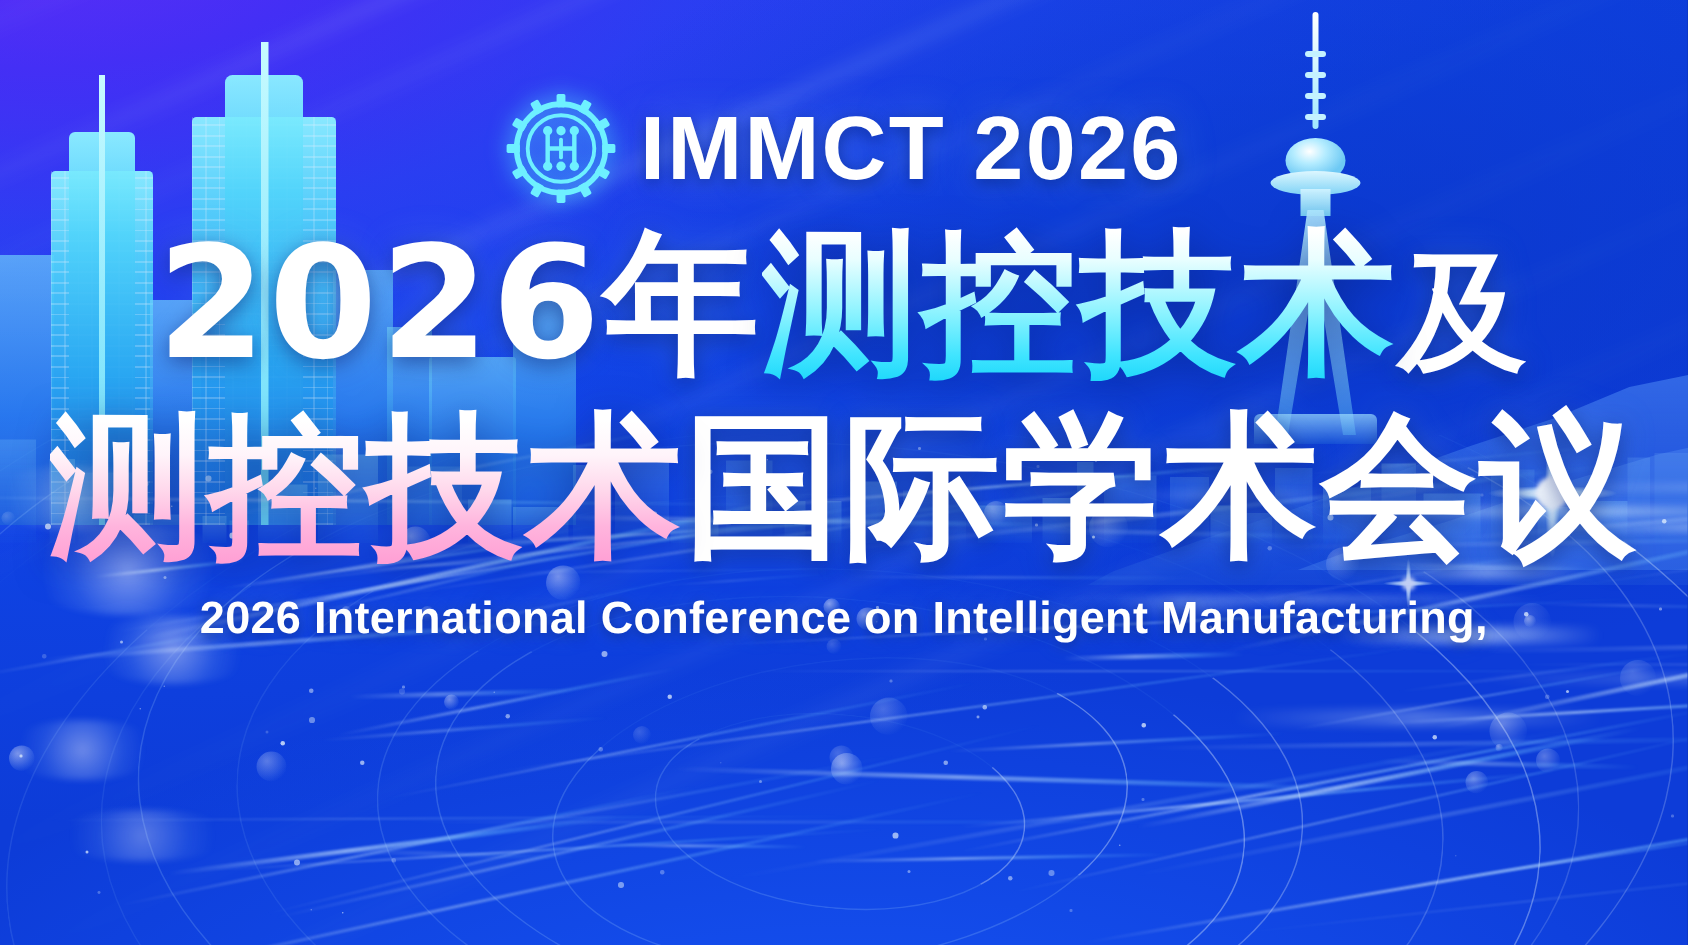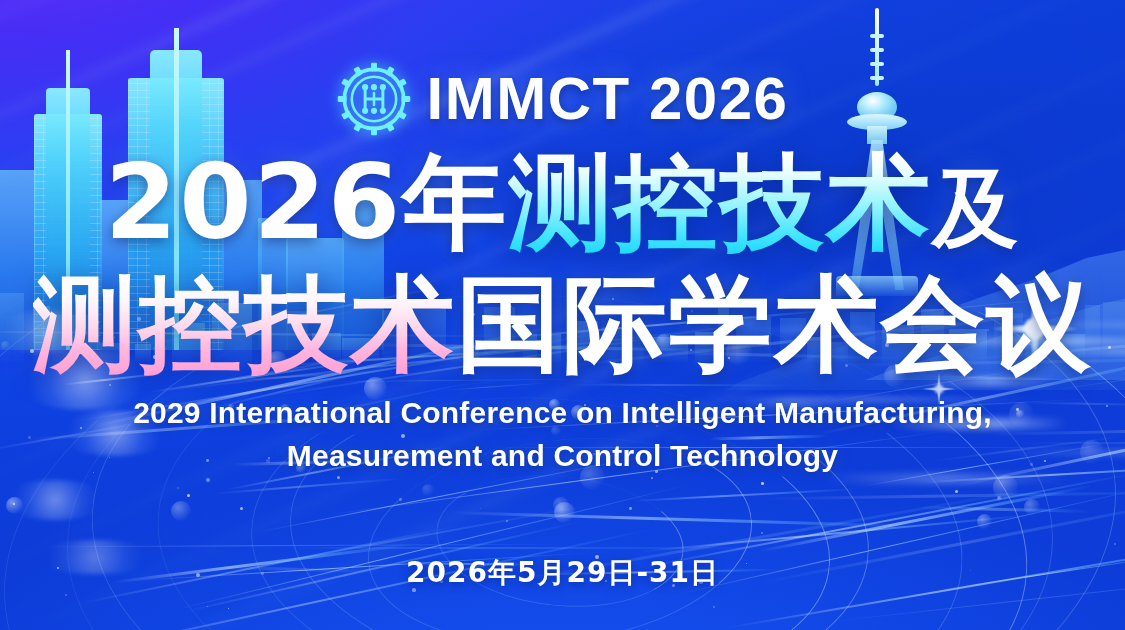--- a/index.html
+++ b/index.html
@@ -571,21 +571,19 @@
     <div class="cn-title">
       <div class="cn-line cn-line1">
         <span class="seg seg-white">2026年</span><span class="seg seg-cyan">测控技术</span><span class="seg seg-white seg-small">及</span>
       </div>
       <div class="cn-line cn-line2">
         <span class="seg seg-pink">测控技术</span><span class="seg seg-white">国际学术会议</span>
       </div>
     </div>
 
     <div class="en-sub">
-      <div>2029 International Conference on Intelligent Manufacturing,</div>
-      <div>Measurement and Control Technology</div>
-    </div>
-
-
-    <div class="date">2026年5月29日-31日</div>
+      <div>2026 International Conference on Intelligent Manufacturing,</div>
+    </div>
+
+
 
   </div>
 </div>
 
 </body></html>

